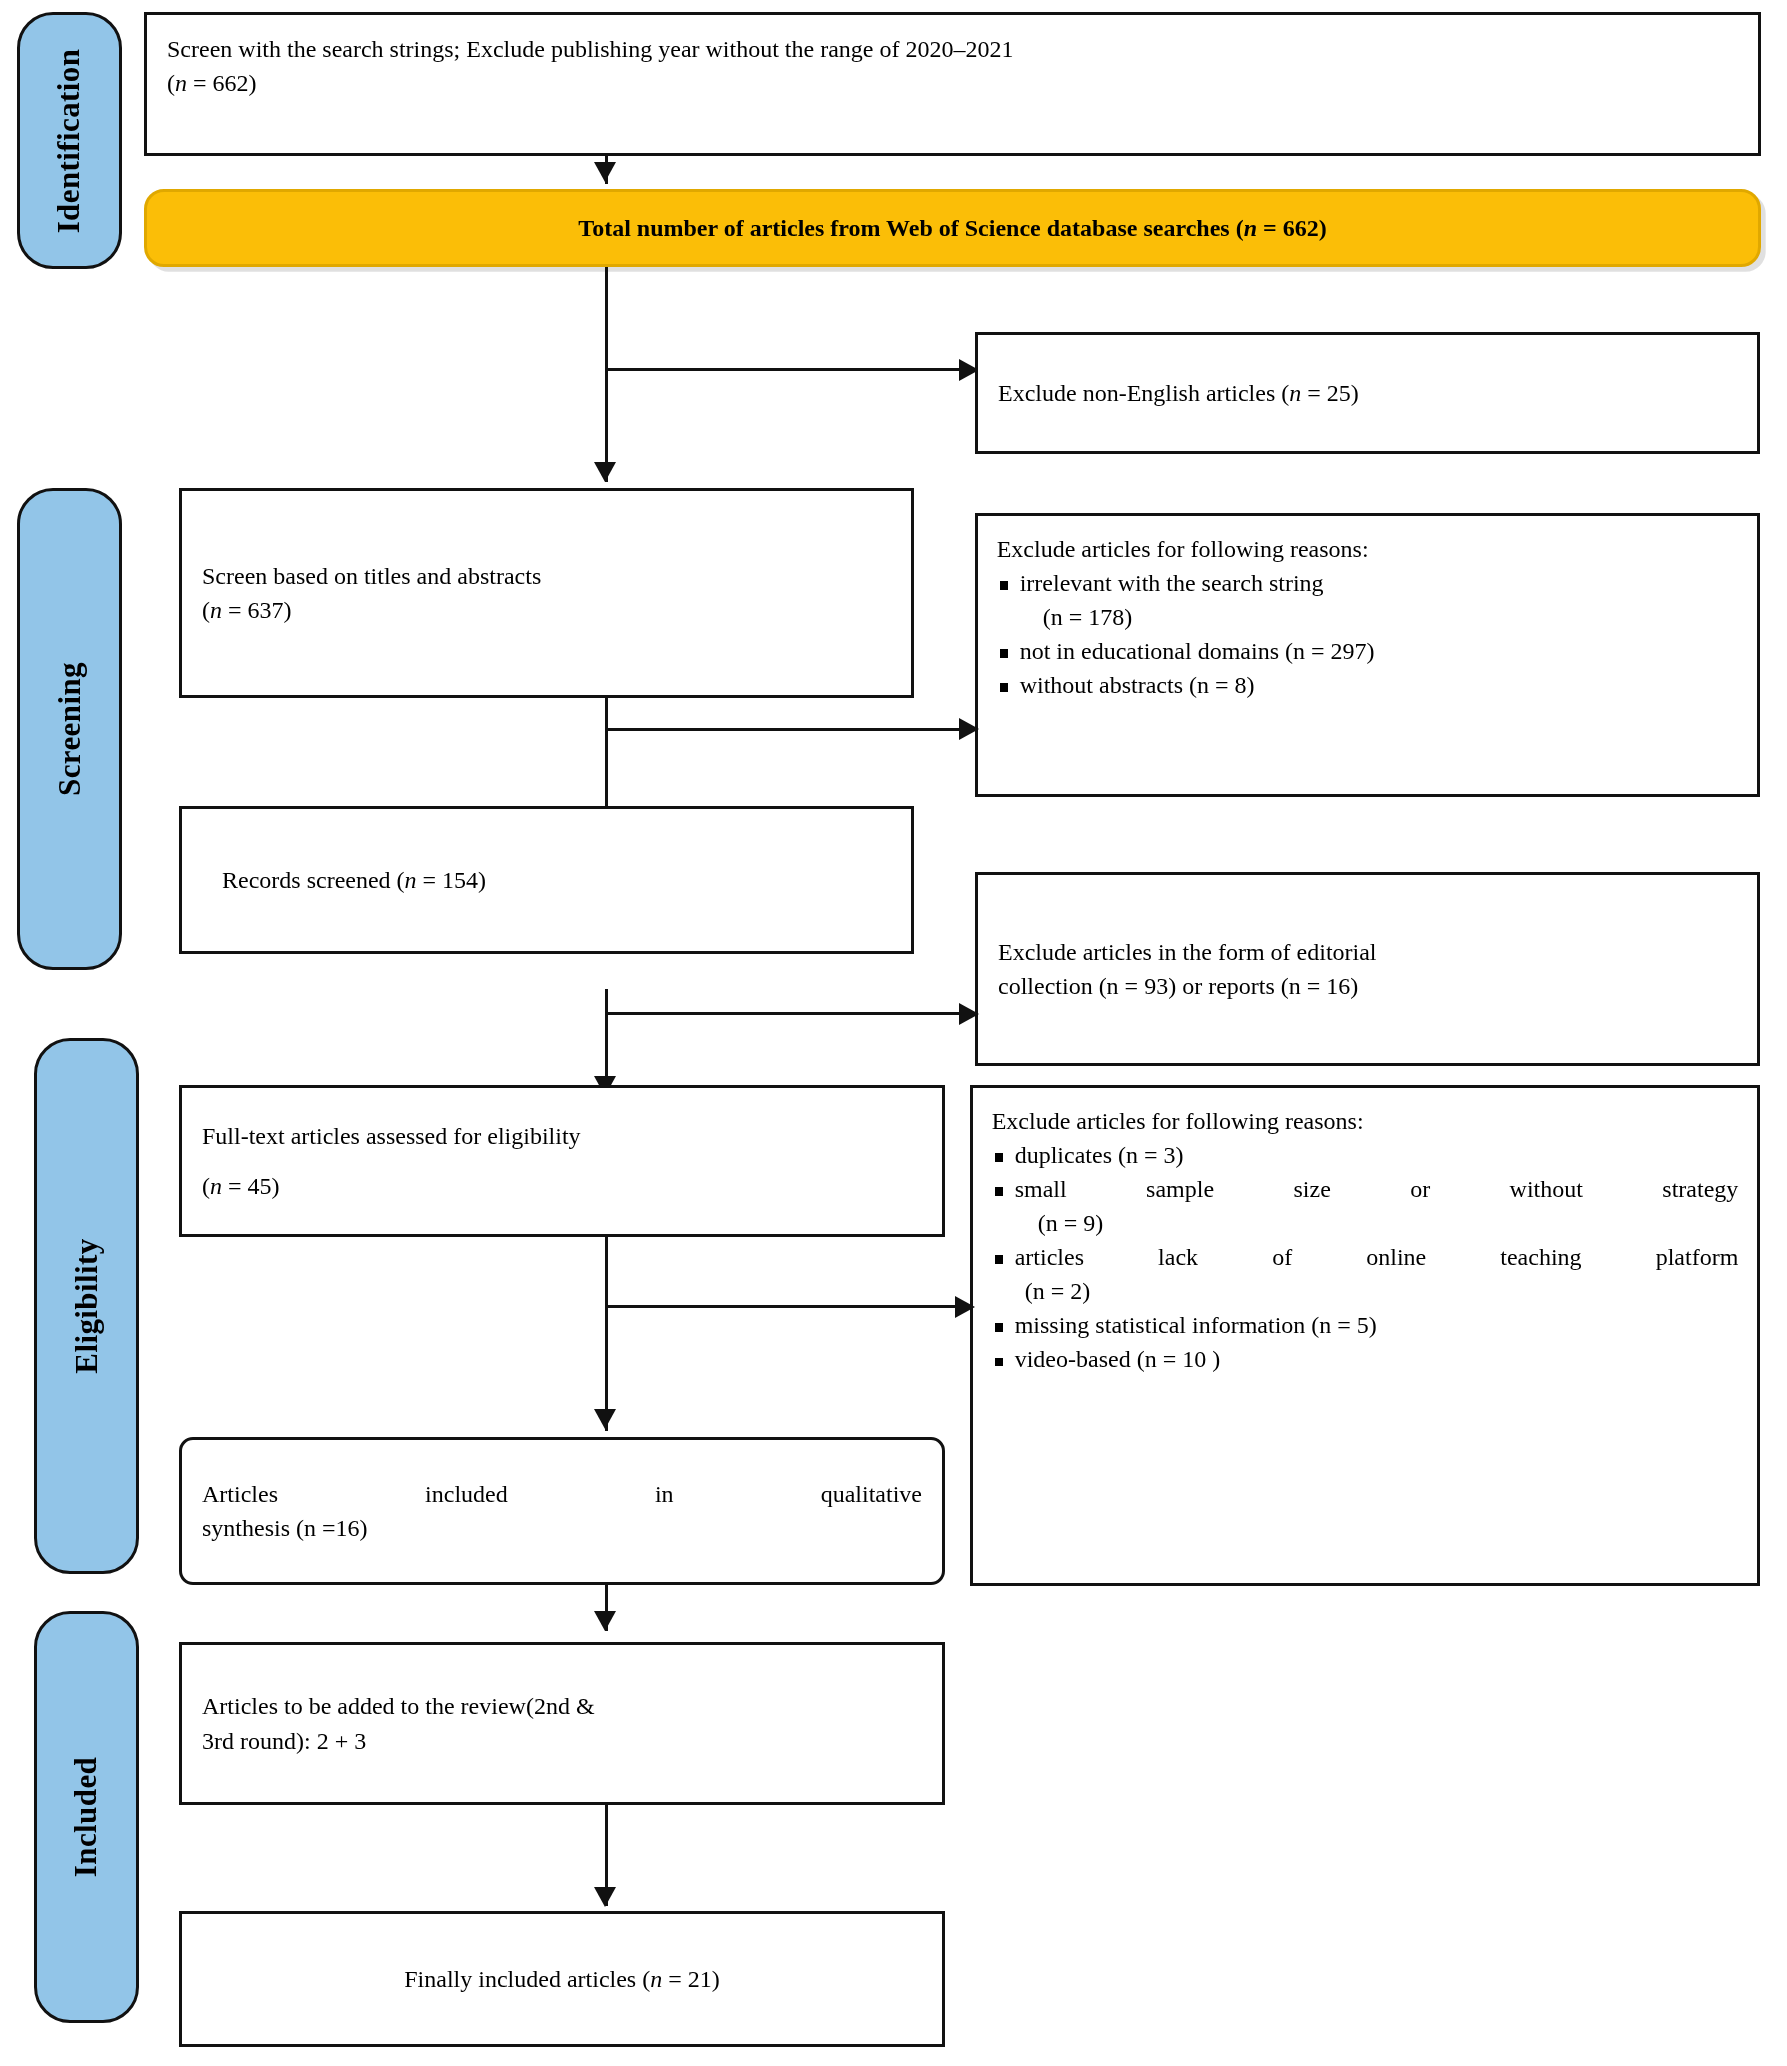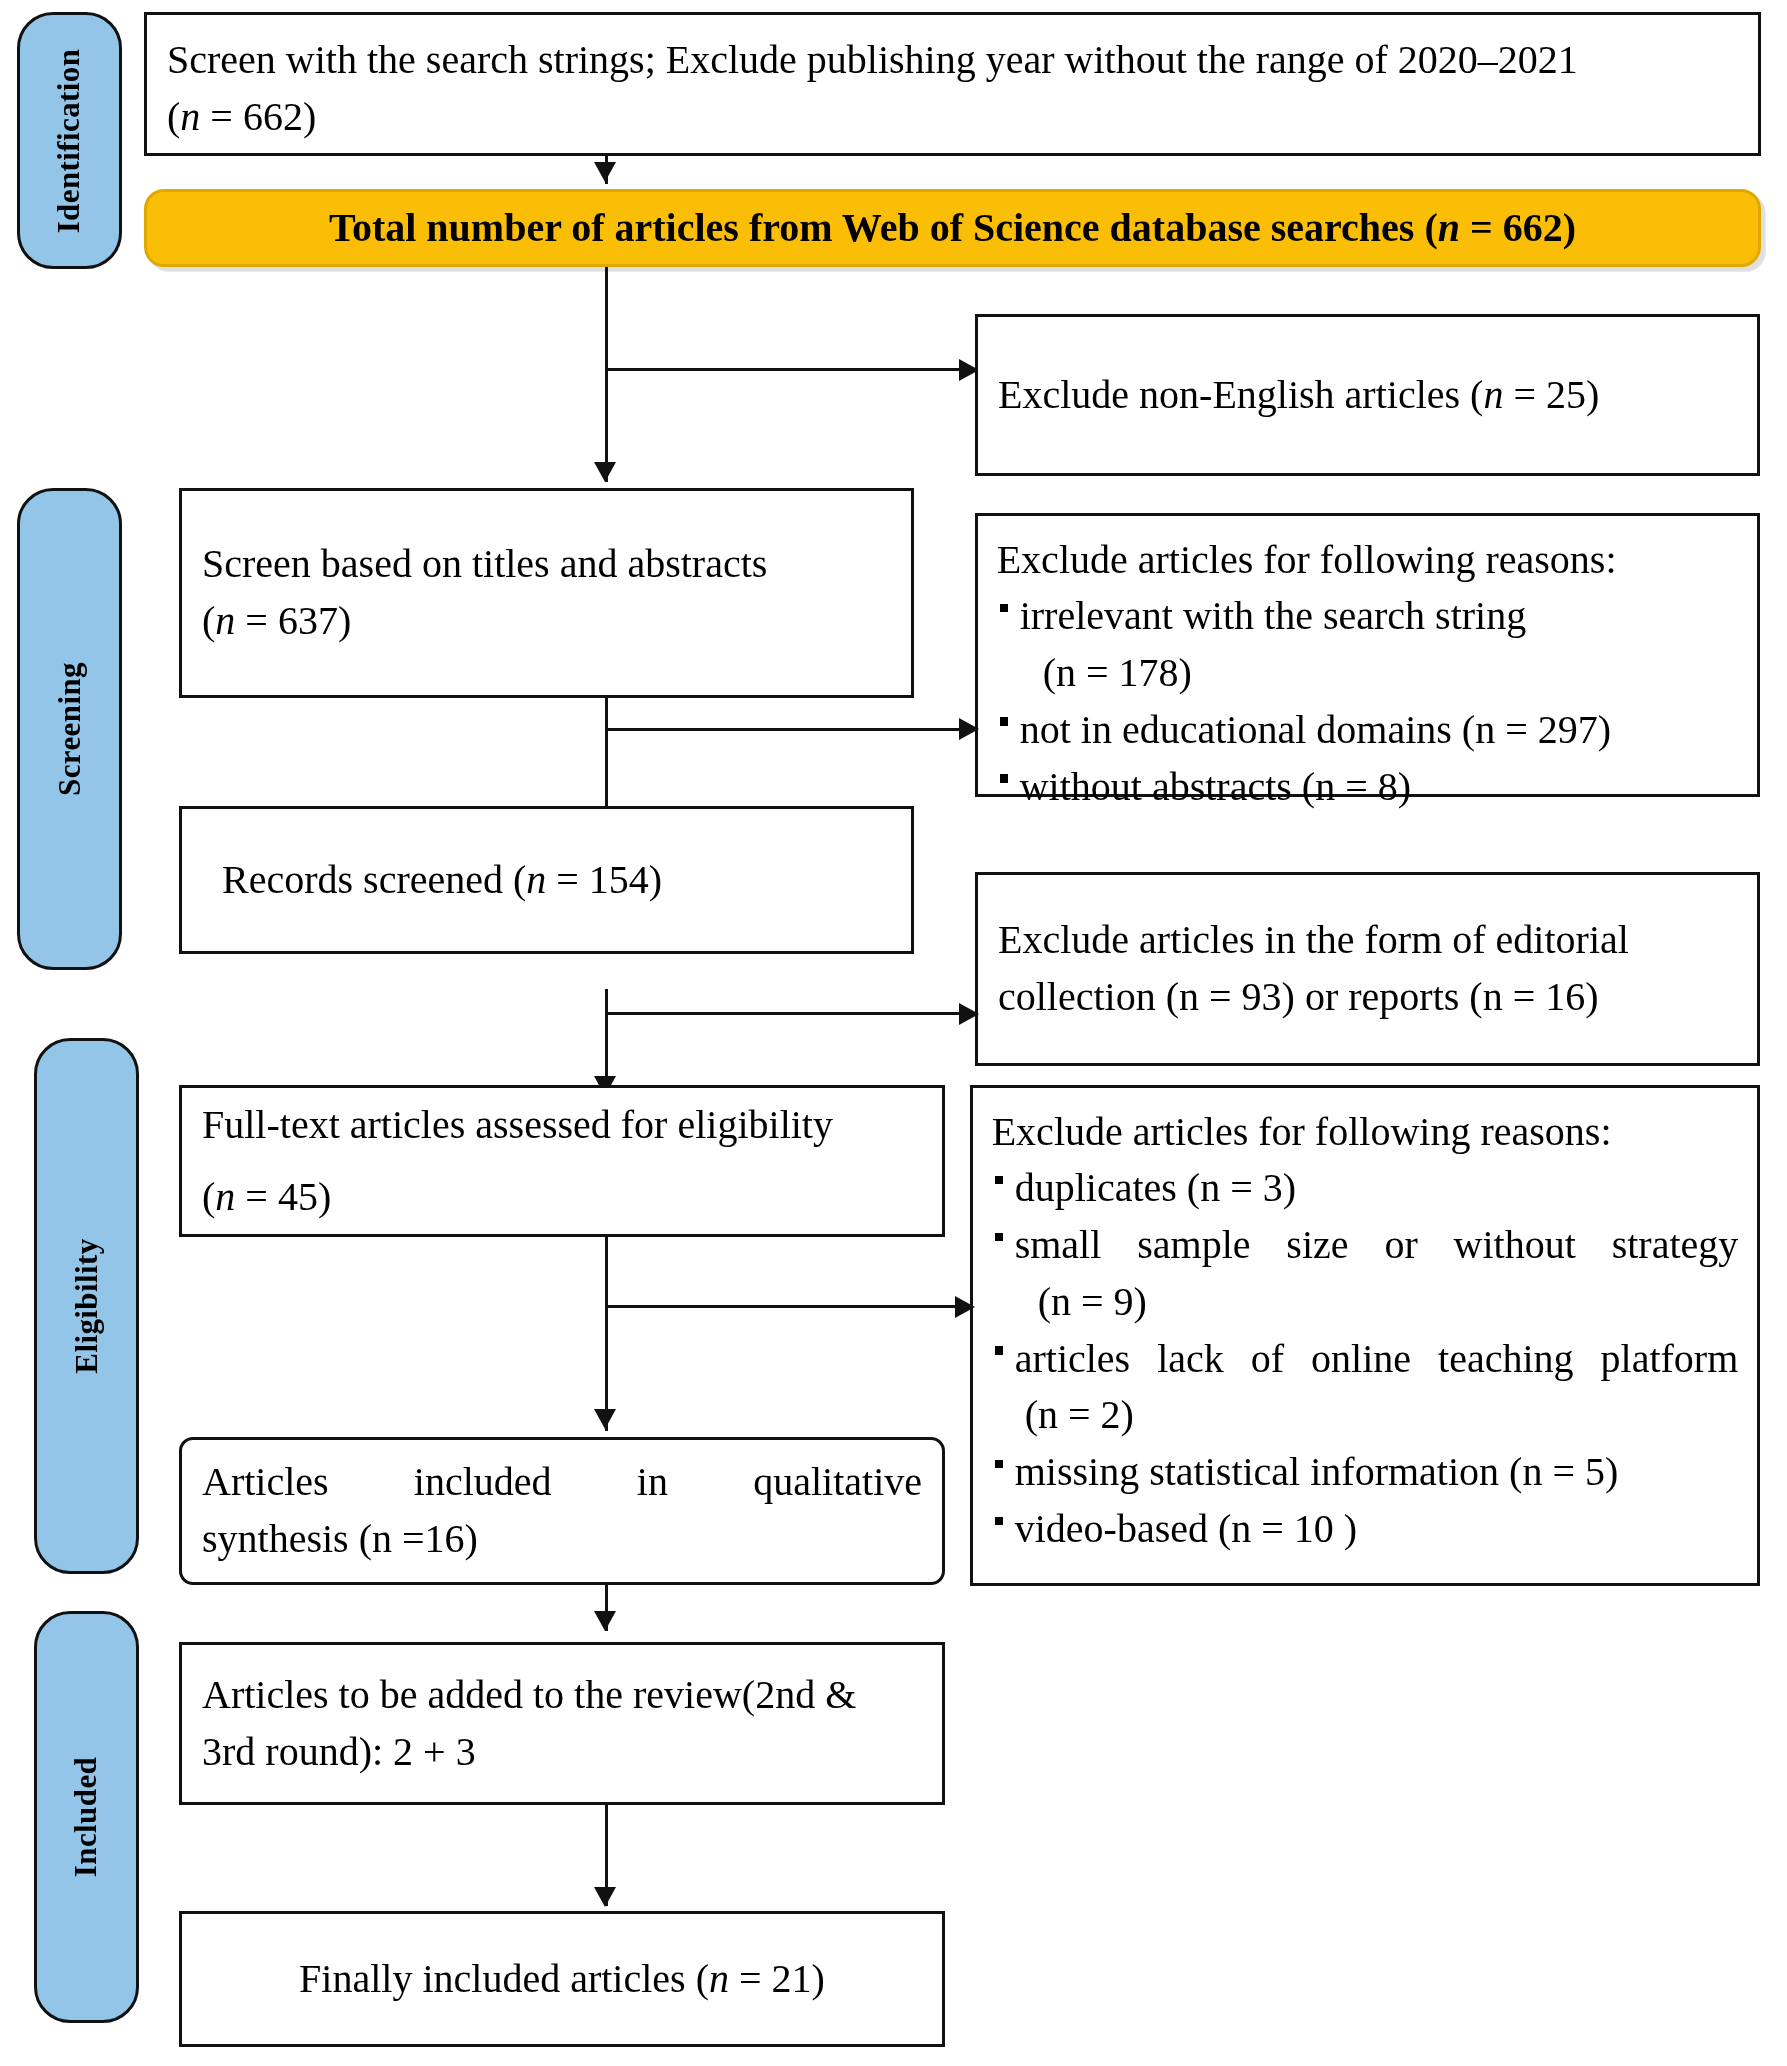--- a/index.html
+++ b/index.html
@@ -29,21 +29,21 @@
     letter-spacing:0.4px;
     font-family:"Liberation Serif","DejaVu Serif",serif;
   }
 
   
   .box {
     position:absolute;
     background:#fff;
     border:3.1px solid #111;
     padding:17px 20px;
-    font-size:40px;
+    font-size:24px;
     line-height:1.42;
   }
   .box.orange {
     background:#FBBE07;
     border:3.1px solid #E0A800;
     border-radius:20px;
     font-weight:bold;
     display:flex; align-items:center; justify-content:center;
     text-align:center;
     padding:7px 23px;
@@ -118,21 +118,21 @@
   <div class="box orange" style="left:144px; top:189px; width:1617px; height:78px;">
     <span><span>Total number of articles from Web of Science database searches (</span><span class="ital">n</span><span> = 662)</span></span>
   </div>
 
   <div class="vline" style="left:605px; top:267px; height:215px;"></div>
   <div class="arrow-down" style="left:594px; top:462px;"></div>
 
   <div class="hline" style="left:605px; top:368px; width:367px;"></div>
   <div class="arrow-right" style="left:959px; top:359px;"></div>
 
-  <div class="box vcenter" style="left:975px; top:314px; width:785px; height:162px;">
+  <div class="box vcenter" style="left:975px; top:332px; width:785px; height:122px;">
     <span class="line"><span>Exclude non-English articles (</span><span class="ital">n</span><span> = 25)</span></span>
   </div>
 
   <div class="box vcenter" style="left:179px; top:488px; width:735px; height:210px;">
     <span class="line">Screen based on titles and abstracts</span>
     <span class="line"><span>(</span><span class="ital">n</span><span> = 637)</span></span>
   </div>
 
   <div class="box" style="left:975px; top:513px; width:785px; height:284px; padding:15.5px 18.7px;">
     <div class="line">Exclude articles for following reasons:</div>

